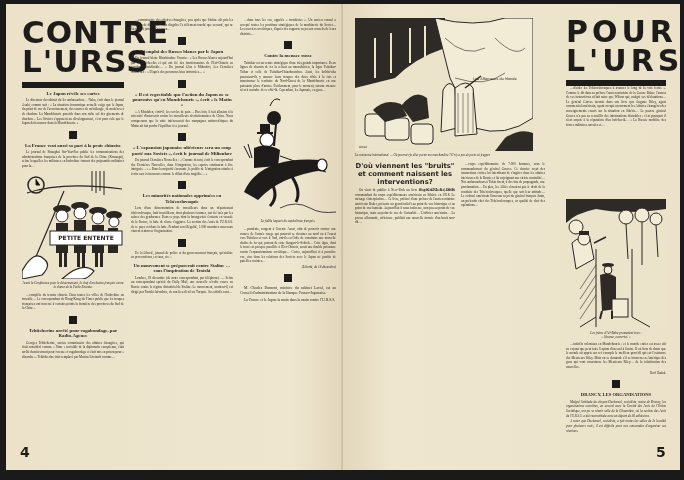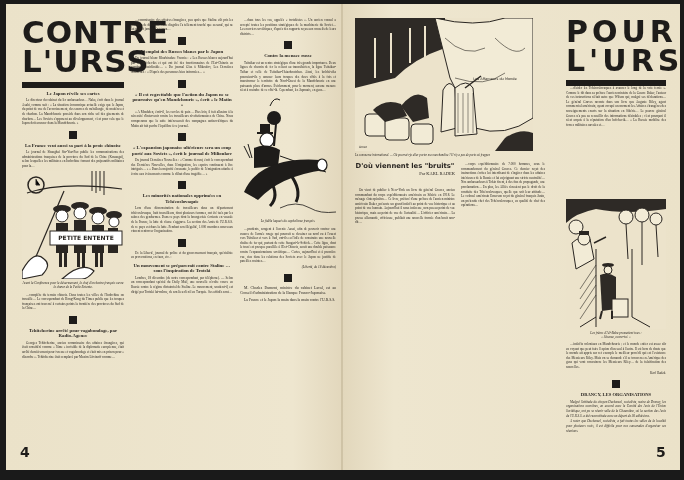--- a/index.html
+++ b/index.html
@@ -161,20 +161,21 @@
           <line x1="118" y1="75" x2="118" y2="115"></line>
         </g>
       <path d="M110 70 L126 58" stroke="#2a2622" stroke-width="1.5"></path>
       <path d="M150 120 Q165 110 178 115 V133 H140 Z" fill="#2e2a26"></path>
       <text x="4" y="130" font-size="3" font-family="DejaVu Sans, sans-serif" fill="#2a2622">Amer</text>
     </svg>
     <div class="caption" style="position:absolute;left:12px;top:149px;width:200px;text-align:left;font-size:3.1px;">Le commerce international. — Où pourrais-je aller porter ma marchandise ? Il n'y a pas de porte où frapper.</div>
 
     <div style="position:absolute;left:12px;top:158px;width:100px;text-align:center;">
       <div style="font-family:'DejaVu Sans',sans-serif;font-weight:bold;font-size:6.8px;line-height:8px;">D'où viennent les "bruits"</div>
+      <div style="font-family:'DejaVu Sans',sans-serif;font-weight:bold;font-size:6.8px;line-height:8px;">et comment naissent les interventions?</div>
       <div style="text-align:right;font-size:4.5px;margin-top:1px;">Par KARL RADEK</div>
     </div>
 
     <div class="col" style="left:12px;top:184px;width:100px;">
       <p>On vient de publier à New-York un livre du général Graves, ancien commandant du corps expéditionnaire américain en Sibérie en 1918. Le ménage s'interpénétra… Ce livre, préfacé d'une préface de l'ancien ministre américain Baker, présente un grand intérêt au point de vue historique et au point de vue humain. Aujourd'hui il nous intéresse, non pas au point de vue historique, mais au point de vue de l'actualité… L'officier américain… La presse allemande, officieuse, publiait une nouvelle formée d'un bruit non-dit…</p>
     </div>
     <div class="col" style="left:118px;top:158px;width:84px;">
       <p>…corps expéditionnaire de 7.000 hommes, sous le commandement du général Graves. Ce dernier reçut des instructions écrites lui interdisant de s'ingérer dans les affaires intérieures de la Russie et lui enjoignant une stricte neutralité… Nos ambassadeurs à Tokio firent, à des fins de propagande, une proclamation… En plus, les Alliés n'avaient pas le droit de la conduite des Tchécoslovaques, quelle que soit leur attitude… Le colonel américain Emerson reçut du général français Janin, un prétendu chef des Tchécoslovaques, en qualité de chef des opérations…</p>
     </div>
 

